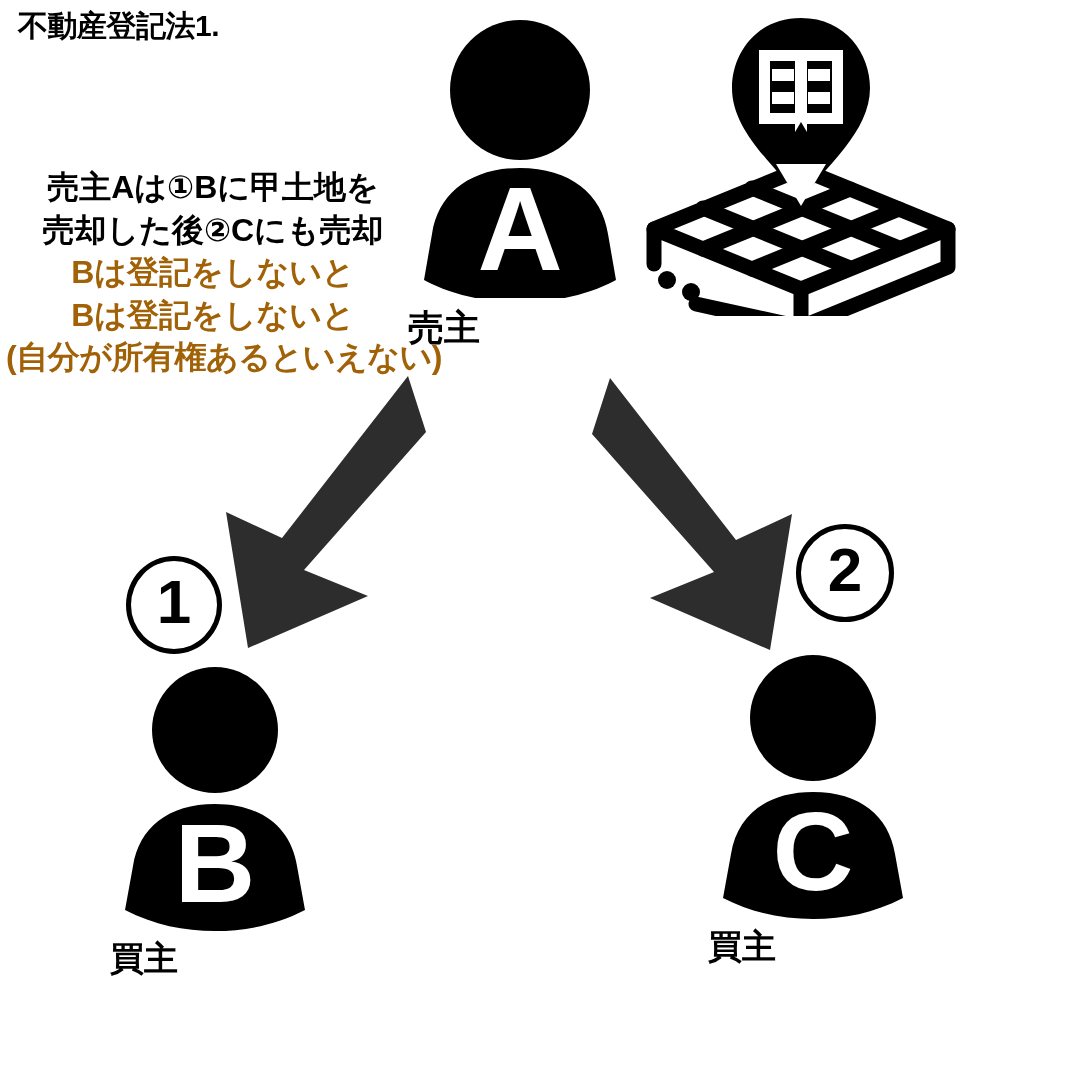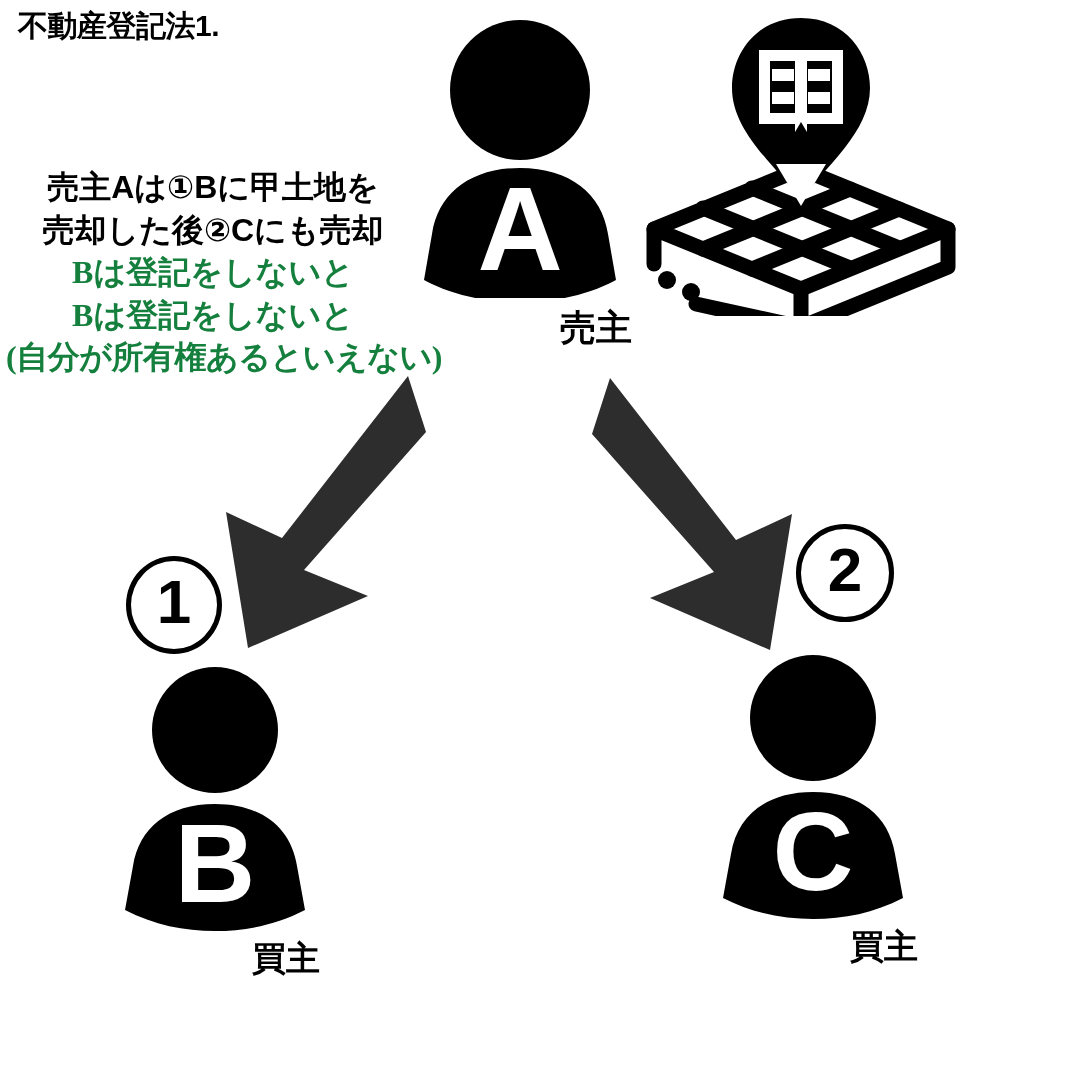--- a/index.html
+++ b/index.html
@@ -43,33 +43,33 @@
     width: 414px;
     text-align: center;
   }
   .note-line {
     font-size: 32px;
     font-weight: 700;
     line-height: 1.33;
     white-space: nowrap;
   }
   .note-line.black { color: #000000; }
-  .note-line.red   { color: #15803d; font-family: Liberation Serif, serif; }
+  .note-line.red   { color: #a16207; }
   .note-line.red.tight { letter-spacing: -0.5px; }
 
   
   .person {
     position: absolute;
   }
   .person svg { display: block; }
   .person-label {
     position: absolute;
     left: 0;
     width: 100%;
-    text-align: right;
+    text-align: left;
     font-size: 34px;
     font-weight: 700;
     color: #000000;
     white-space: nowrap;
   }
 
   
   #person-a { left: 408px; top: 18px; width: 224px; height: 280px; }
   #person-a .person-label { top: 286px; font-size: 36px; }
 

